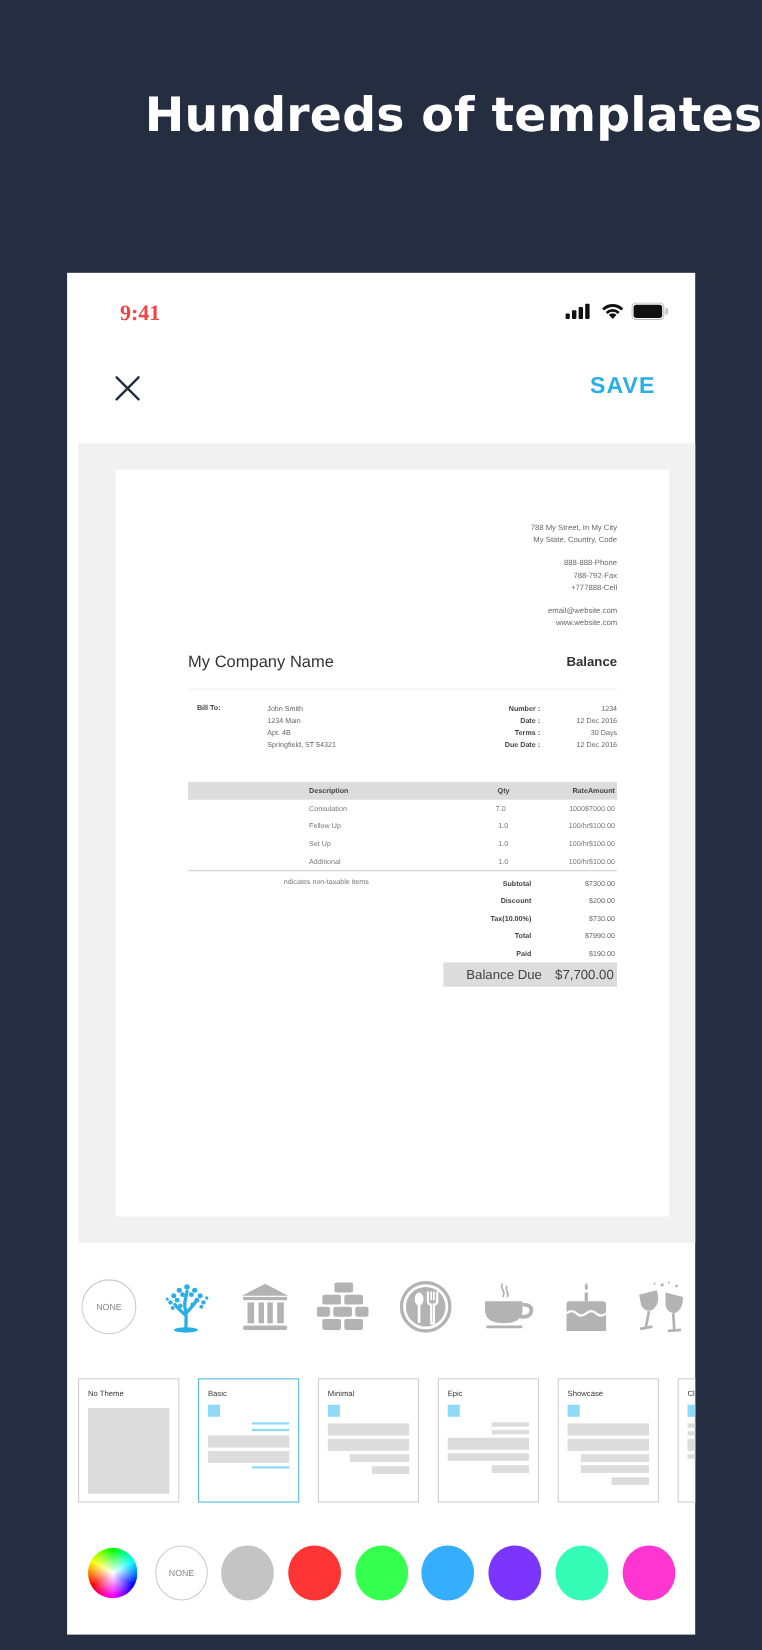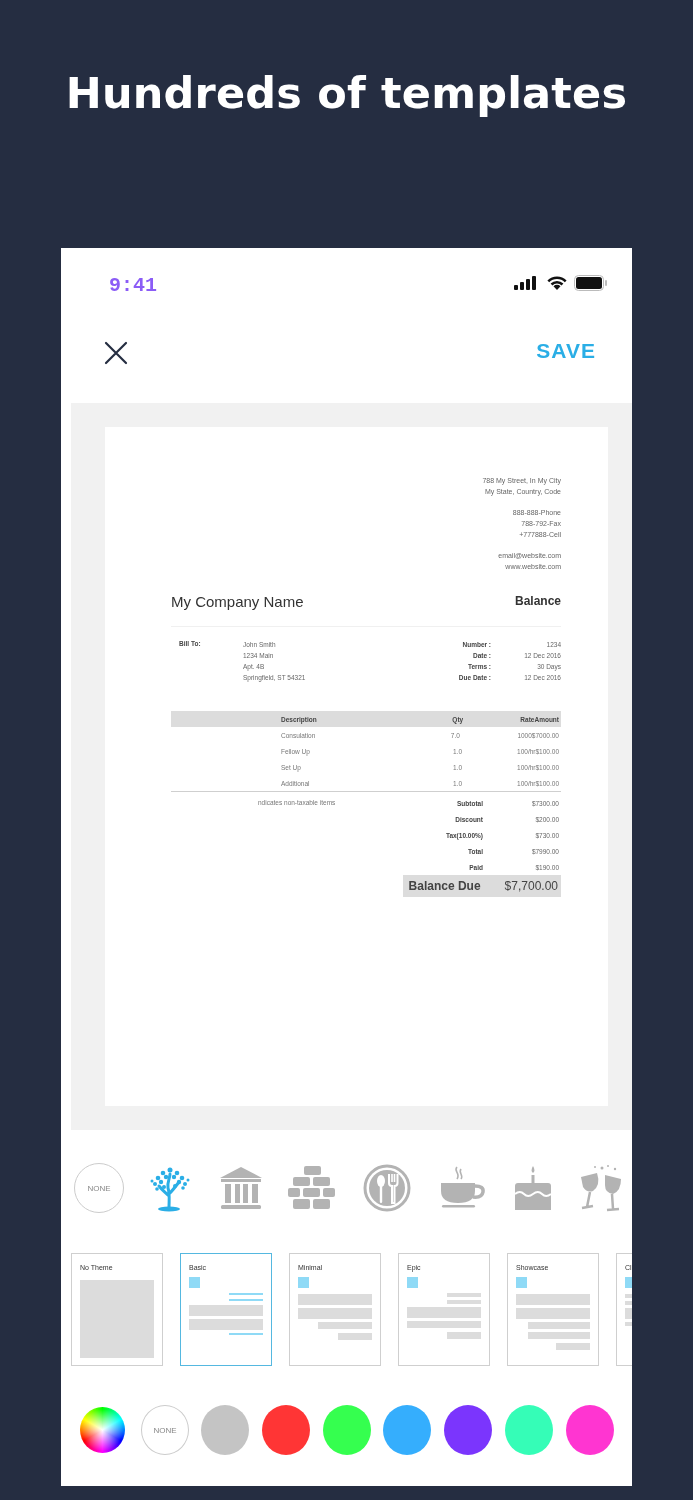--- a/index.html
+++ b/index.html
@@ -3,33 +3,33 @@
 <meta charset="utf-8">
 <style>
   * { box-sizing: border-box; margin: 0; padding: 0; }
   html, body { width: 693px; height: 1500px; overflow: hidden; }
   body {
     background: #252d41;
     font-family: "Liberation Sans", "DejaVu Sans", sans-serif;
     position: relative;
   }
   .headline {
-    position: absolute; left: 0; top: 62px; width: 693px;
-    text-align: center; color: #ffffff;
+    position: absolute; left: 0; top: 74px; width: 693px;
+    text-align: right; color: #ffffff;
     font-family: "DejaVu Sans", sans-serif; font-weight: bold;
     font-size: 43px; line-height: 62px; letter-spacing: 0.2px;
   }
   .phone {
     position: absolute; left: 61px; top: 248px; width: 571px; height: 1238px;
     background: #ffffff; overflow: hidden;
   }
   
   .status-time {
     position: absolute; left: 48px; top: 26px; font-size: 20px; font-weight: bold;
-    color: #8b5cf6; font-family: Liberation Mono, monospace;
+    color: #ef4444; font-family: Liberation Serif, serif;
   }
   .status-icons { position: absolute; right: 24px; top: 27px; display: flex; align-items: center; gap: 6px; }
   
   .nav-close { position: absolute; left: 40px; top: 90px; width: 30px; height: 30px; cursor: pointer; }
   .nav-title {
     position: absolute; left: 0; width: 571px; top: 86px; text-align: center;
     font-size: 24px; font-weight: bold; color: #252d41; font-family: "DejaVu Sans", sans-serif;
     letter-spacing: -0.3px;
   }
   .nav-save {
@@ -62,21 +62,21 @@
   .items .rule { height: 1px; background: #cfcfcf; margin-top: 0; }
   .note { position: absolute; left: 153px; top: 372px; font-size: 6.5px; color: #777; }
   .totals { position: absolute; right: 47px; top: 368px; width: 170px; font-size: 6.5px; }
   .totals .t { display: flex; height: 16px; align-items: center; }
   .totals .tk { flex: 1; text-align: right; font-weight: bold; color: #444; padding-right: 18px; }
   .totals .tv { width: 60px; text-align: right; color: #666; padding-right: 2px; }
   .balance {
     position: absolute; right: 47px; top: 448px; width: 158px; height: 22px; background: #dcdcdc;
     display: flex; align-items: center; font-size: 12px; color: #444;
   }
-  .balance .bk { flex: 1; text-align: right; font-weight: bold; padding-right: 24px; }
+  .balance .bk { flex: 1; text-align: right; font-weight: normal; padding-right: 12px; }
   .balance .bv { padding-right: 3px; }
   
   .themes { position: absolute; left: 0; top: 905px; width: 571px; height: 70px; }
   .theme-item { position: absolute; top: 8px; width: 54px; height: 54px; display: flex; align-items: center; justify-content: center; cursor: pointer; }
   .none-circle {
     width: 50px; height: 50px; border-radius: 50%; border: 1px solid #cccccc;
     display: flex; align-items: center; justify-content: center; font-size: 8px; color: #888;
   }
   
   .templates { position: absolute; left: 0; top: 1003px; width: 571px; height: 116px; }

